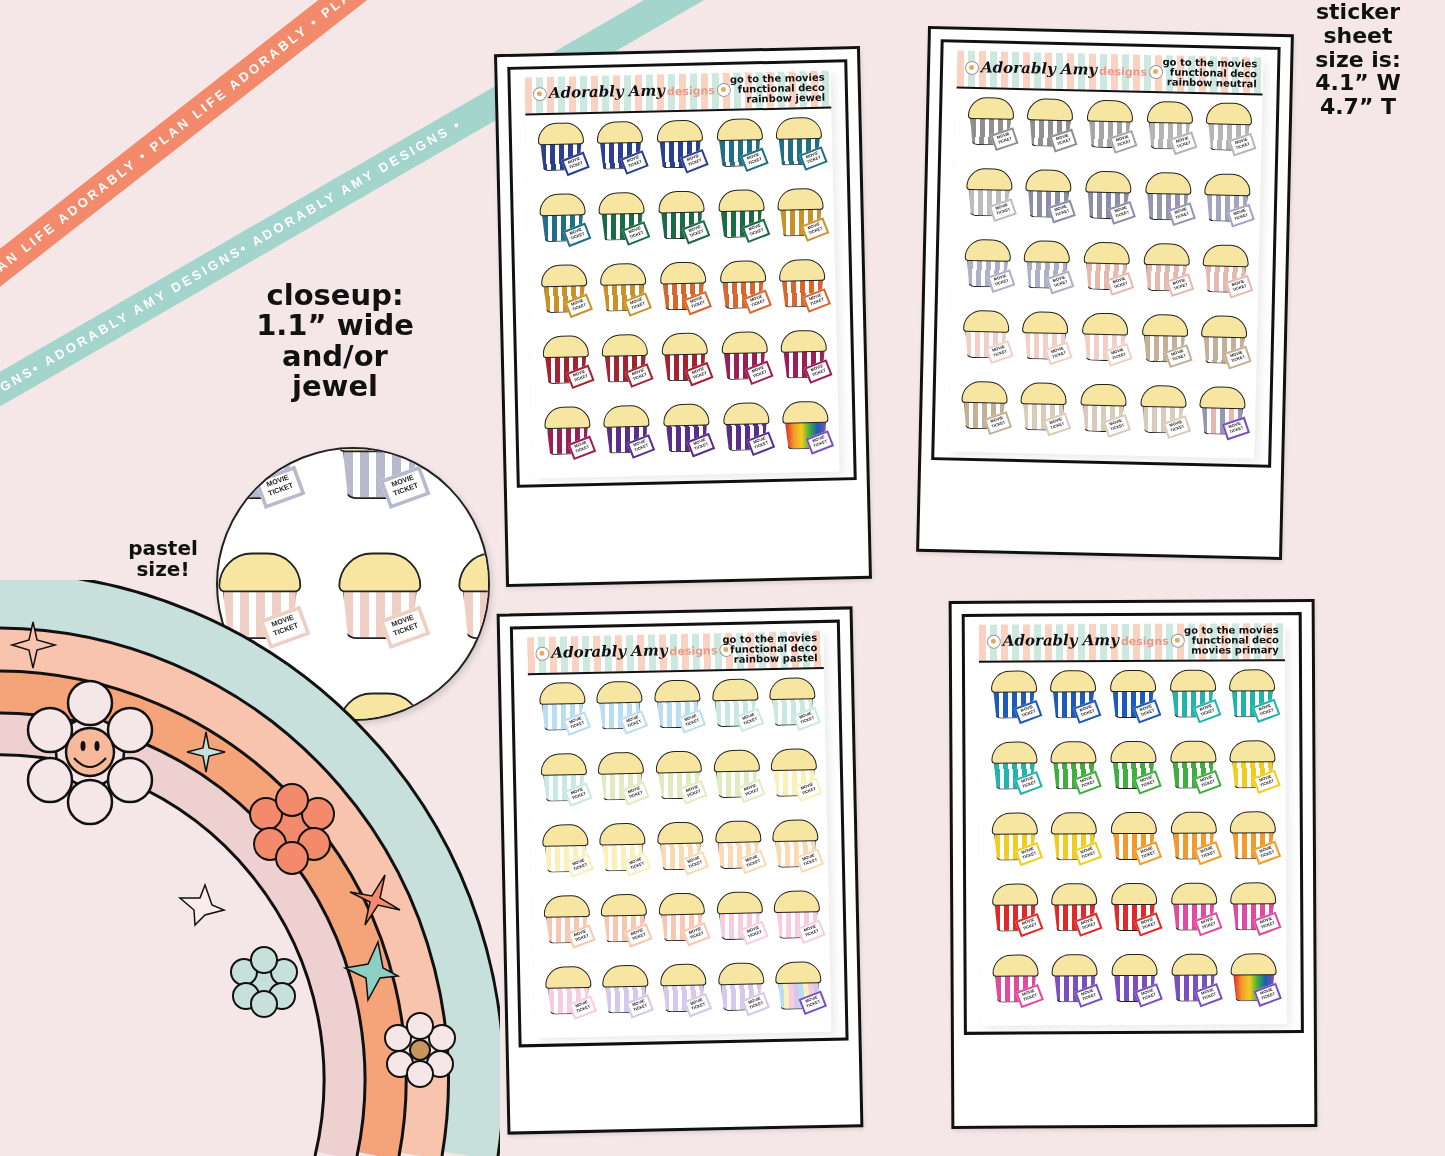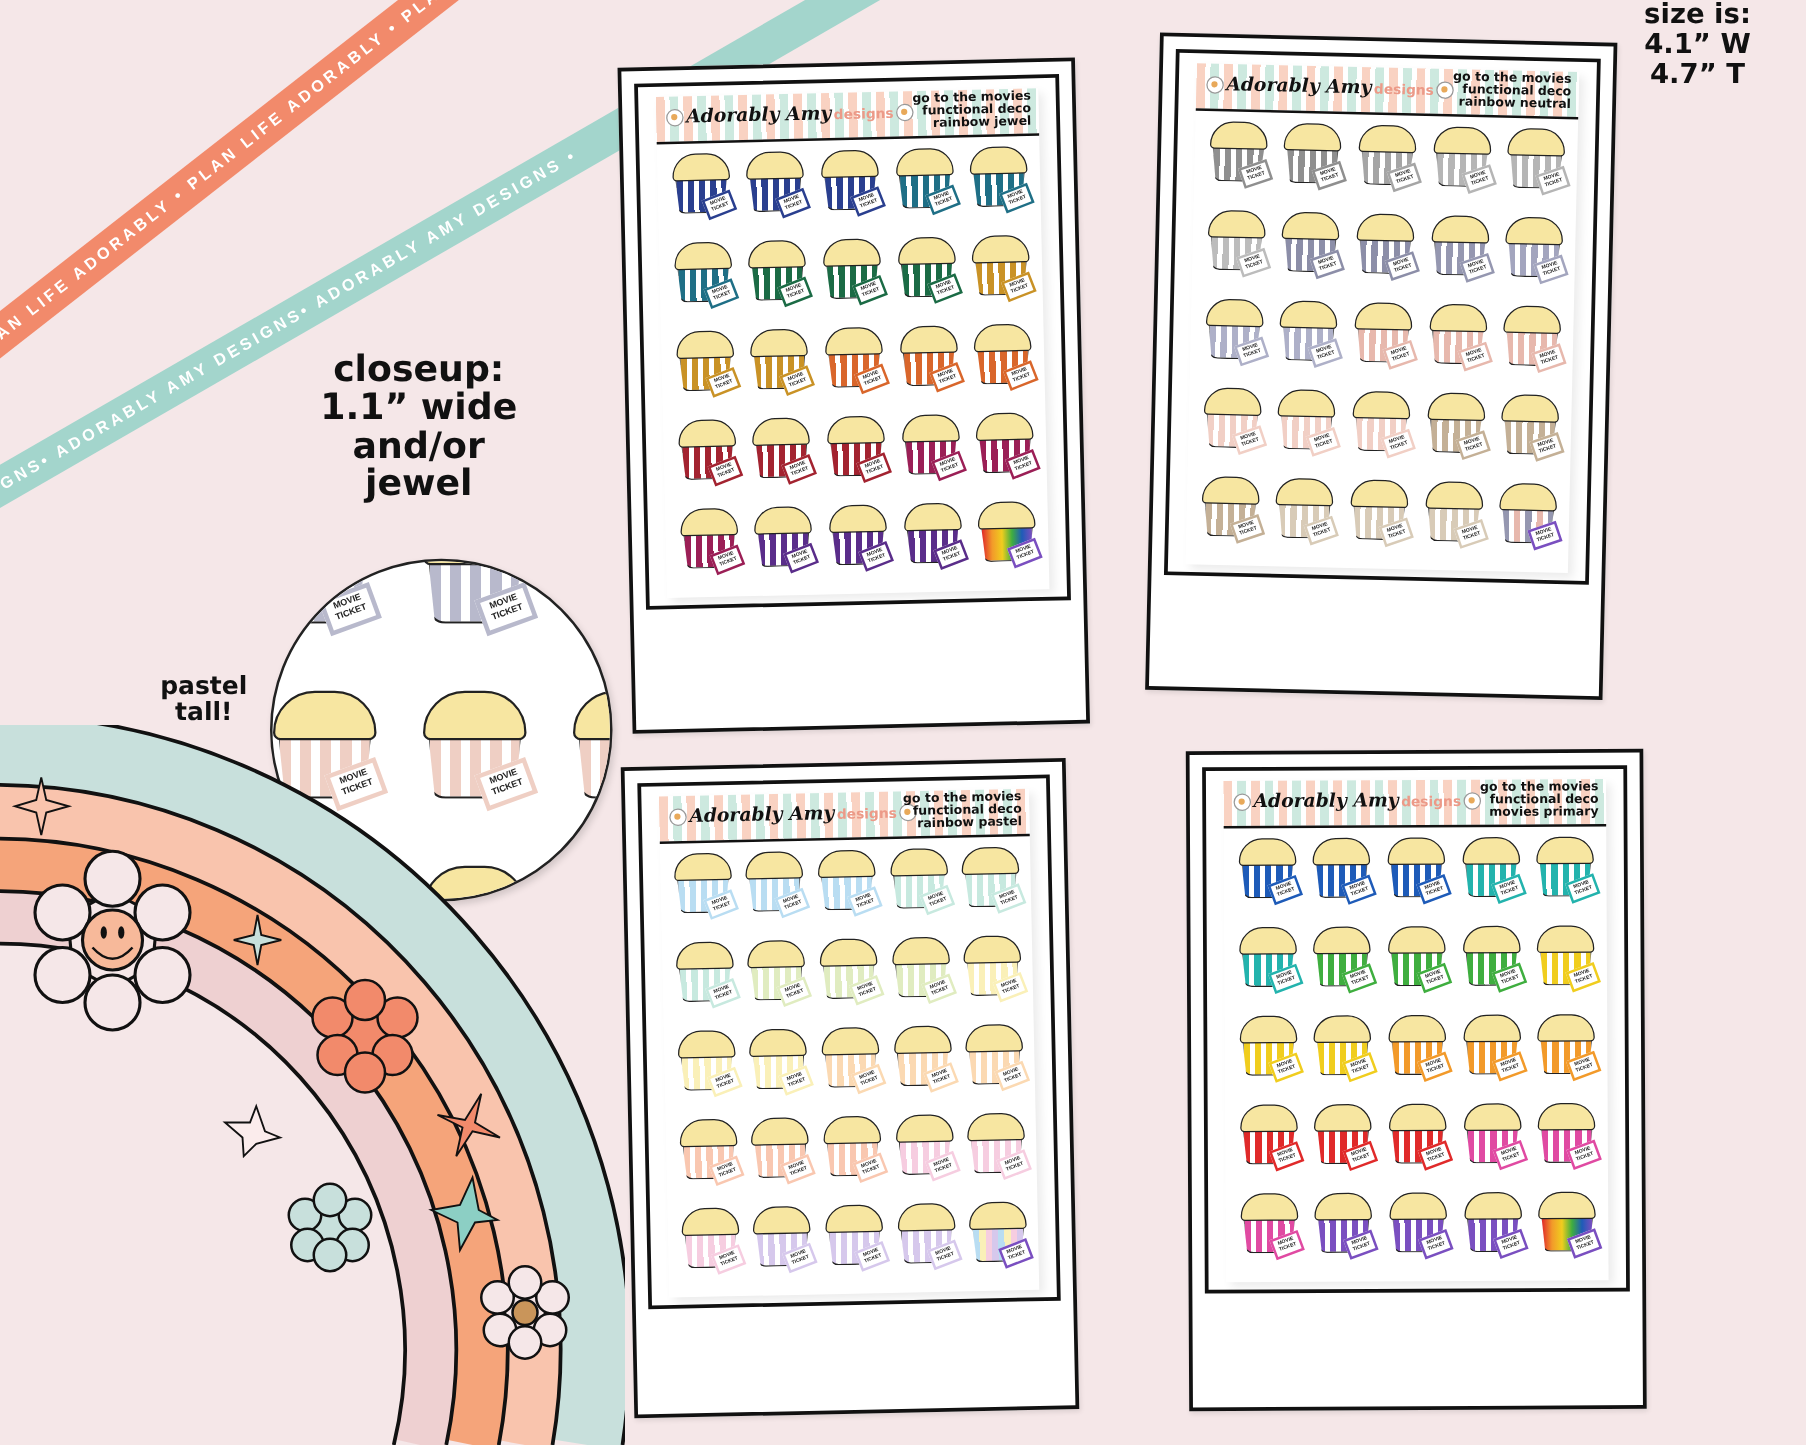--- a/index.html
+++ b/index.html
@@ -85,28 +85,29 @@
 <div class="ribbon coral">PLAN LIFE ADORABLY • PLAN LIFE ADORABLY • PLAN LIFE ADORABLY • PLAN LIFE AD</div>
 <div class="ribbon mint">ADORABLY AMY DESIGNS• ADORABLY AMY DESIGNS• ADORABLY AMY DESIGNS •</div>
 
 <div class="label approx">
   <div>closeup:</div>
   <div>1.1” wide</div>
   <div>and/or jewel</div>
 </div>
 
 <div class="label size">
+  <div>sticker sheet</div>
   <div>size is:</div>
   <div>4.1” W</div>
   <div>4.7” T</div>
 </div>
 
 <div class="label closeup">
   <div>pastel</div>
-  <div>tall!</div>
+  <div>size!</div>
 </div>
 
 <div class="closeup-circle" id="closeup">
     <div class="tub" style="position: absolute; left: -10px; top: -40px; transform: scale(1.8); transform-origin: 0px 0px;">
       <div class="bucket" style="background: repeating-linear-gradient(90deg, rgb(184, 185, 204) 0px, rgb(184, 185, 204) 5px, rgb(255, 255, 255) 5px, rgb(255, 255, 255) 9px);"></div>
       <div class="pop"></div>
       <div class="ticket" style="border-color: rgb(184, 185, 204);">MOVIE TICKET</div>
     </div>
     <div class="tub" style="position: absolute; left: 115px; top: -40px; transform: scale(1.8); transform-origin: 0px 0px;">
       <div class="bucket" style="background: repeating-linear-gradient(90deg, rgb(184, 185, 204) 0px, rgb(184, 185, 204) 5px, rgb(255, 255, 255) 5px, rgb(255, 255, 255) 9px);"></div>

